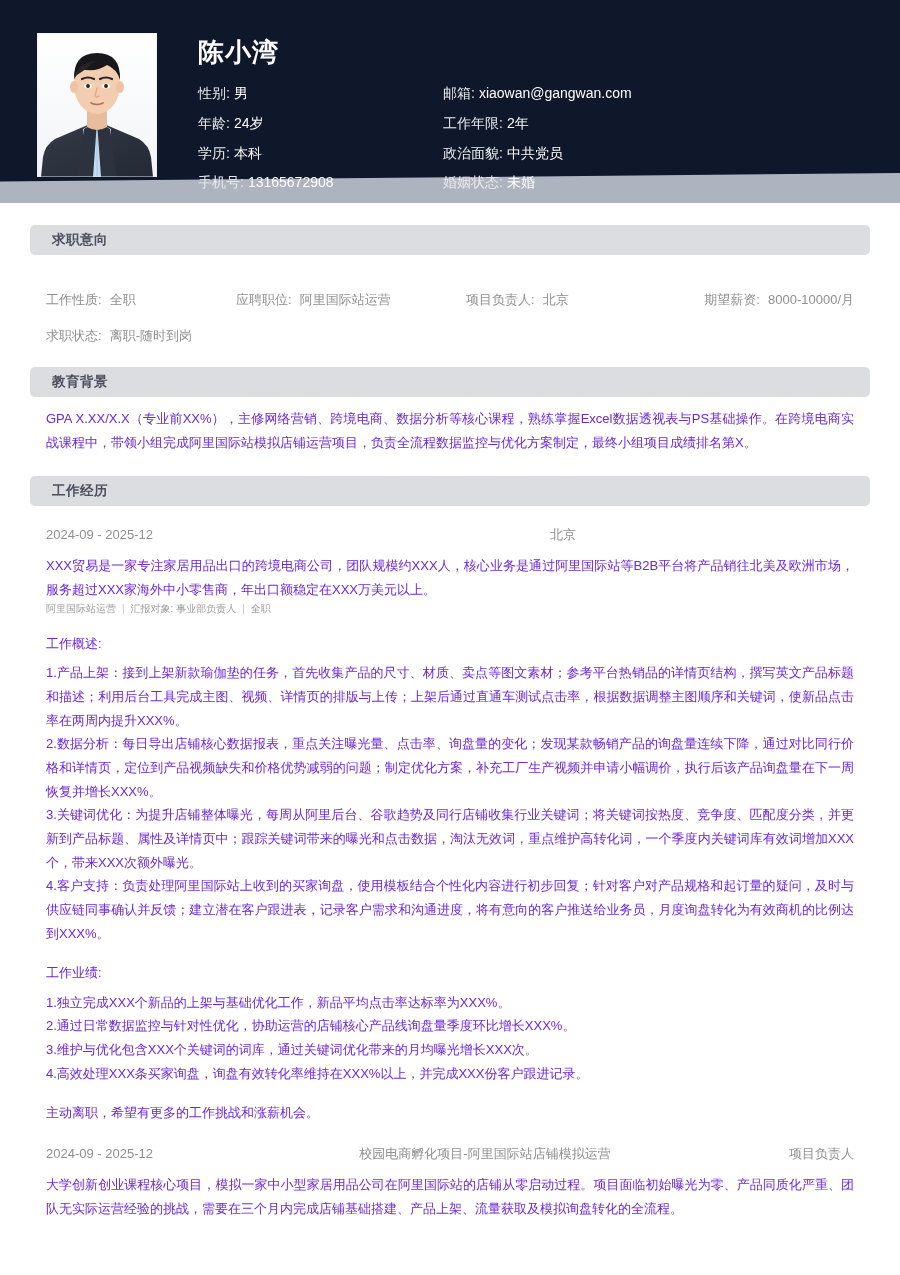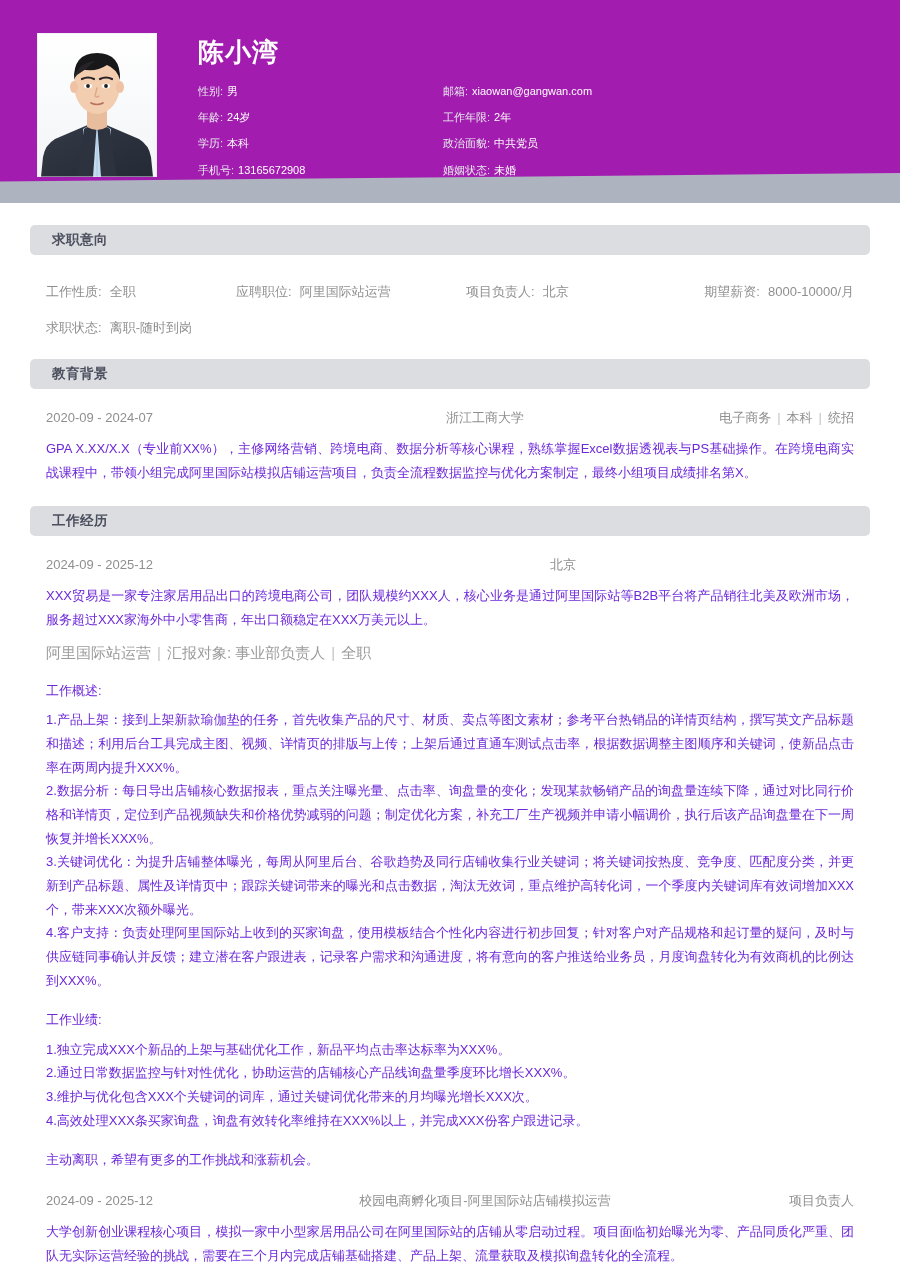--- a/index.html
+++ b/index.html
@@ -18,21 +18,21 @@
     min-height: 1275px;
     background: #ffffff;
     overflow: hidden;
   }
 
   
   .header {
     position: relative;
     width: 900px;
     height: 203px;
-    background: #a21caf;
+    background: #0f172a;
     overflow: hidden;
   }
   .header-diagonal {
     position: absolute;
     left: 0;
     bottom: 0;
     width: 900px;
     height: 30px;
     background: #aeb3c0;
     clip-path: polygon(0 28%, 100% 0%, 100% 100%, 0 100%);
@@ -66,21 +66,21 @@
     letter-spacing: 1px;
     line-height: 1;
     margin-bottom: 20px;
   }
   .info-grid {
     display: grid;
     grid-template-columns: 245px auto;
     row-gap: 13px;
   }
   .info-item {
-    font-size: 11px;
+    font-size: 14px;
     color: #e9eaee;
     line-height: 1.2;
     white-space: nowrap;
   }
   .info-item .lbl { color: #e9eaee; }
   .info-item .val { color: #ffffff; margin-left: 4px; }
 
   
   .content {
     padding: 0 30px;
@@ -101,21 +101,21 @@
     color: #4b4f5e;
     letter-spacing: 0.5px;
   }
 
   .block { padding: 0 16px; }
 
   
   .intent-row {
     display: flex;
     align-items: center;
-    margin-top: 28px;
+    margin-top: 36px;
     font-size: 13px;
     color: #8f8f8f;
   }
   .intent-row.second { margin-top: 18px; }
   .intent-cell { white-space: nowrap; }
   .intent-cell .lbl { color: #8f8f8f; }
   .intent-cell .val { color: #8f8f8f; margin-left: 8px; }
   .ic1 { width: 190px; }
   .ic2 { width: 230px; }
   .ic3 { width: 218px; }
@@ -136,23 +136,22 @@
 
   .para {
     font-size: 13px;
     line-height: 1.82;
     color: #6d28d9;
     margin-top: 10px;
     text-align: justify;
   }
   .para.tight { margin-top: 6px; }
   .meta-line {
-    font-size: 15px;
+    font-size: 10px;
     color: #9b9b9b;
-    margin-top: 12px;
   }
   .multiline {
     white-space: pre-line;
   }
   .gap-block { margin-top: 16px; }
 </style>
 </head>
 <body>
 
 <div class="page">
@@ -269,27 +268,20 @@
         <div class="intent-cell ic1">
           <span class="lbl">求职状态:</span><span class="val">离职-随时到岗</span>
         </div>
       </div>
     </div>
 
     <div class="section-bar">
       <span class="section-title">教育背景</span>
     </div>
     <div class="block">
-      <div class="entry-head">
-        <div class="eh-left">2020-09 - 2024-07</div>
-        <div class="eh-mid">浙江工商大学</div>
-        <div class="eh-right">
-          <span>电子商务</span><span class="sep">|</span><span>本科</span><span class="sep">|</span><span>统招</span>
-        </div>
-      </div>
       <div class="para">GPA X.XX/X.X（专业前XX%），主修网络营销、跨境电商、数据分析等核心课程，熟练掌握Excel数据透视表与PS基础操作。在跨境电商实战课程中，带领小组完成阿里国际站模拟店铺运营项目，负责全流程数据监控与优化方案制定，最终小组项目成绩排名第X。</div>
     </div>
 
     <div class="section-bar">
       <span class="section-title">工作经历</span>
     </div>
     <div class="block">
       <div class="entry-head">
         <div class="eh-left">2024-09 - 2025-12</div>
         <div class="eh-right">北京</div>

